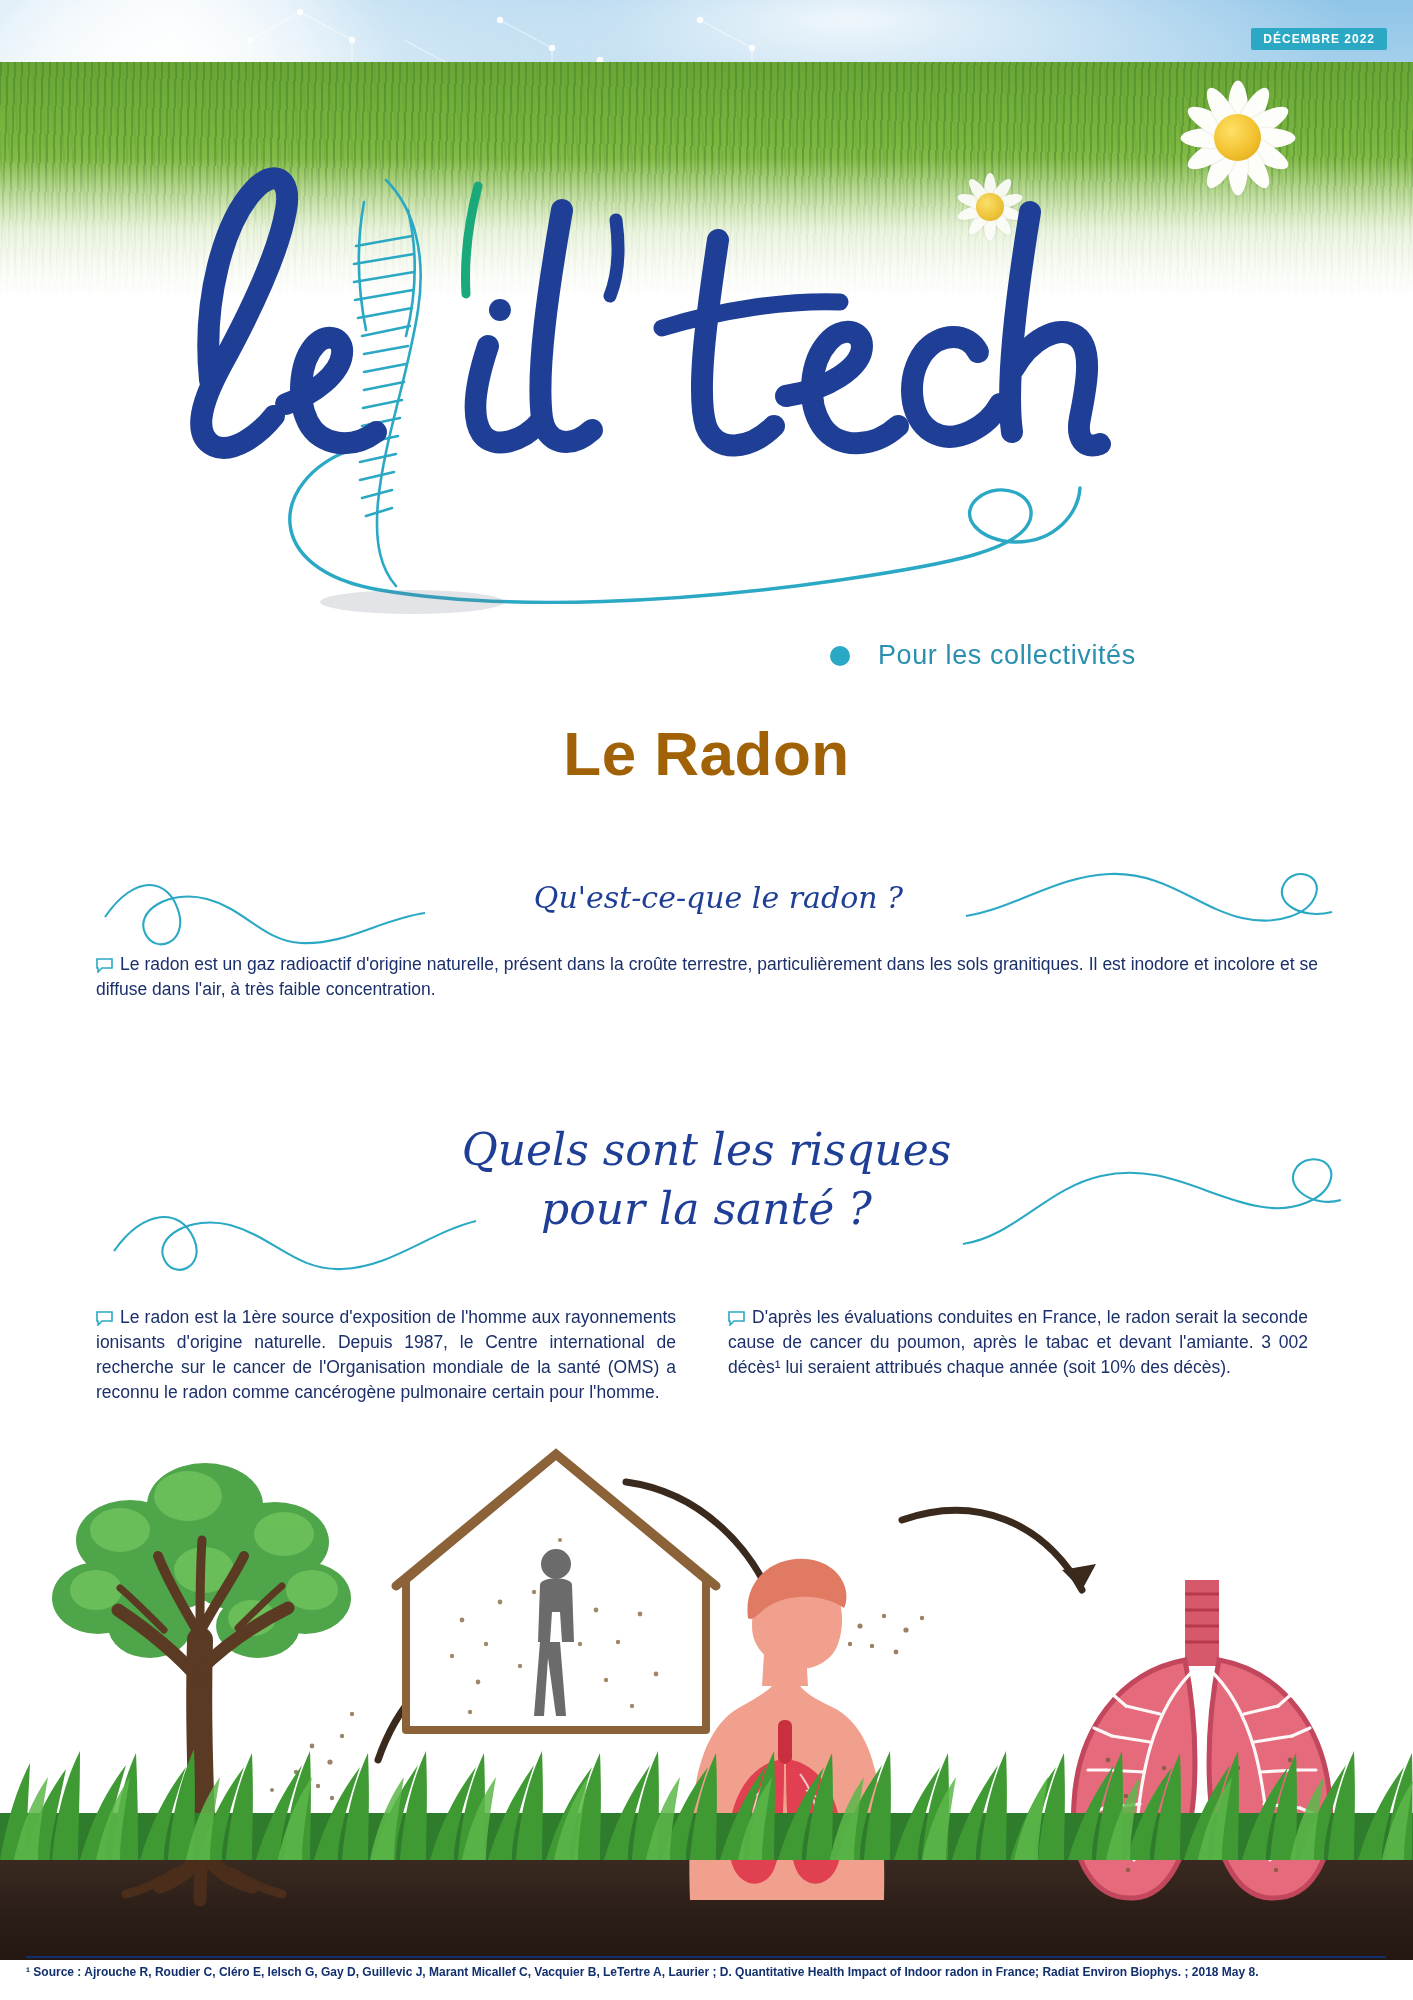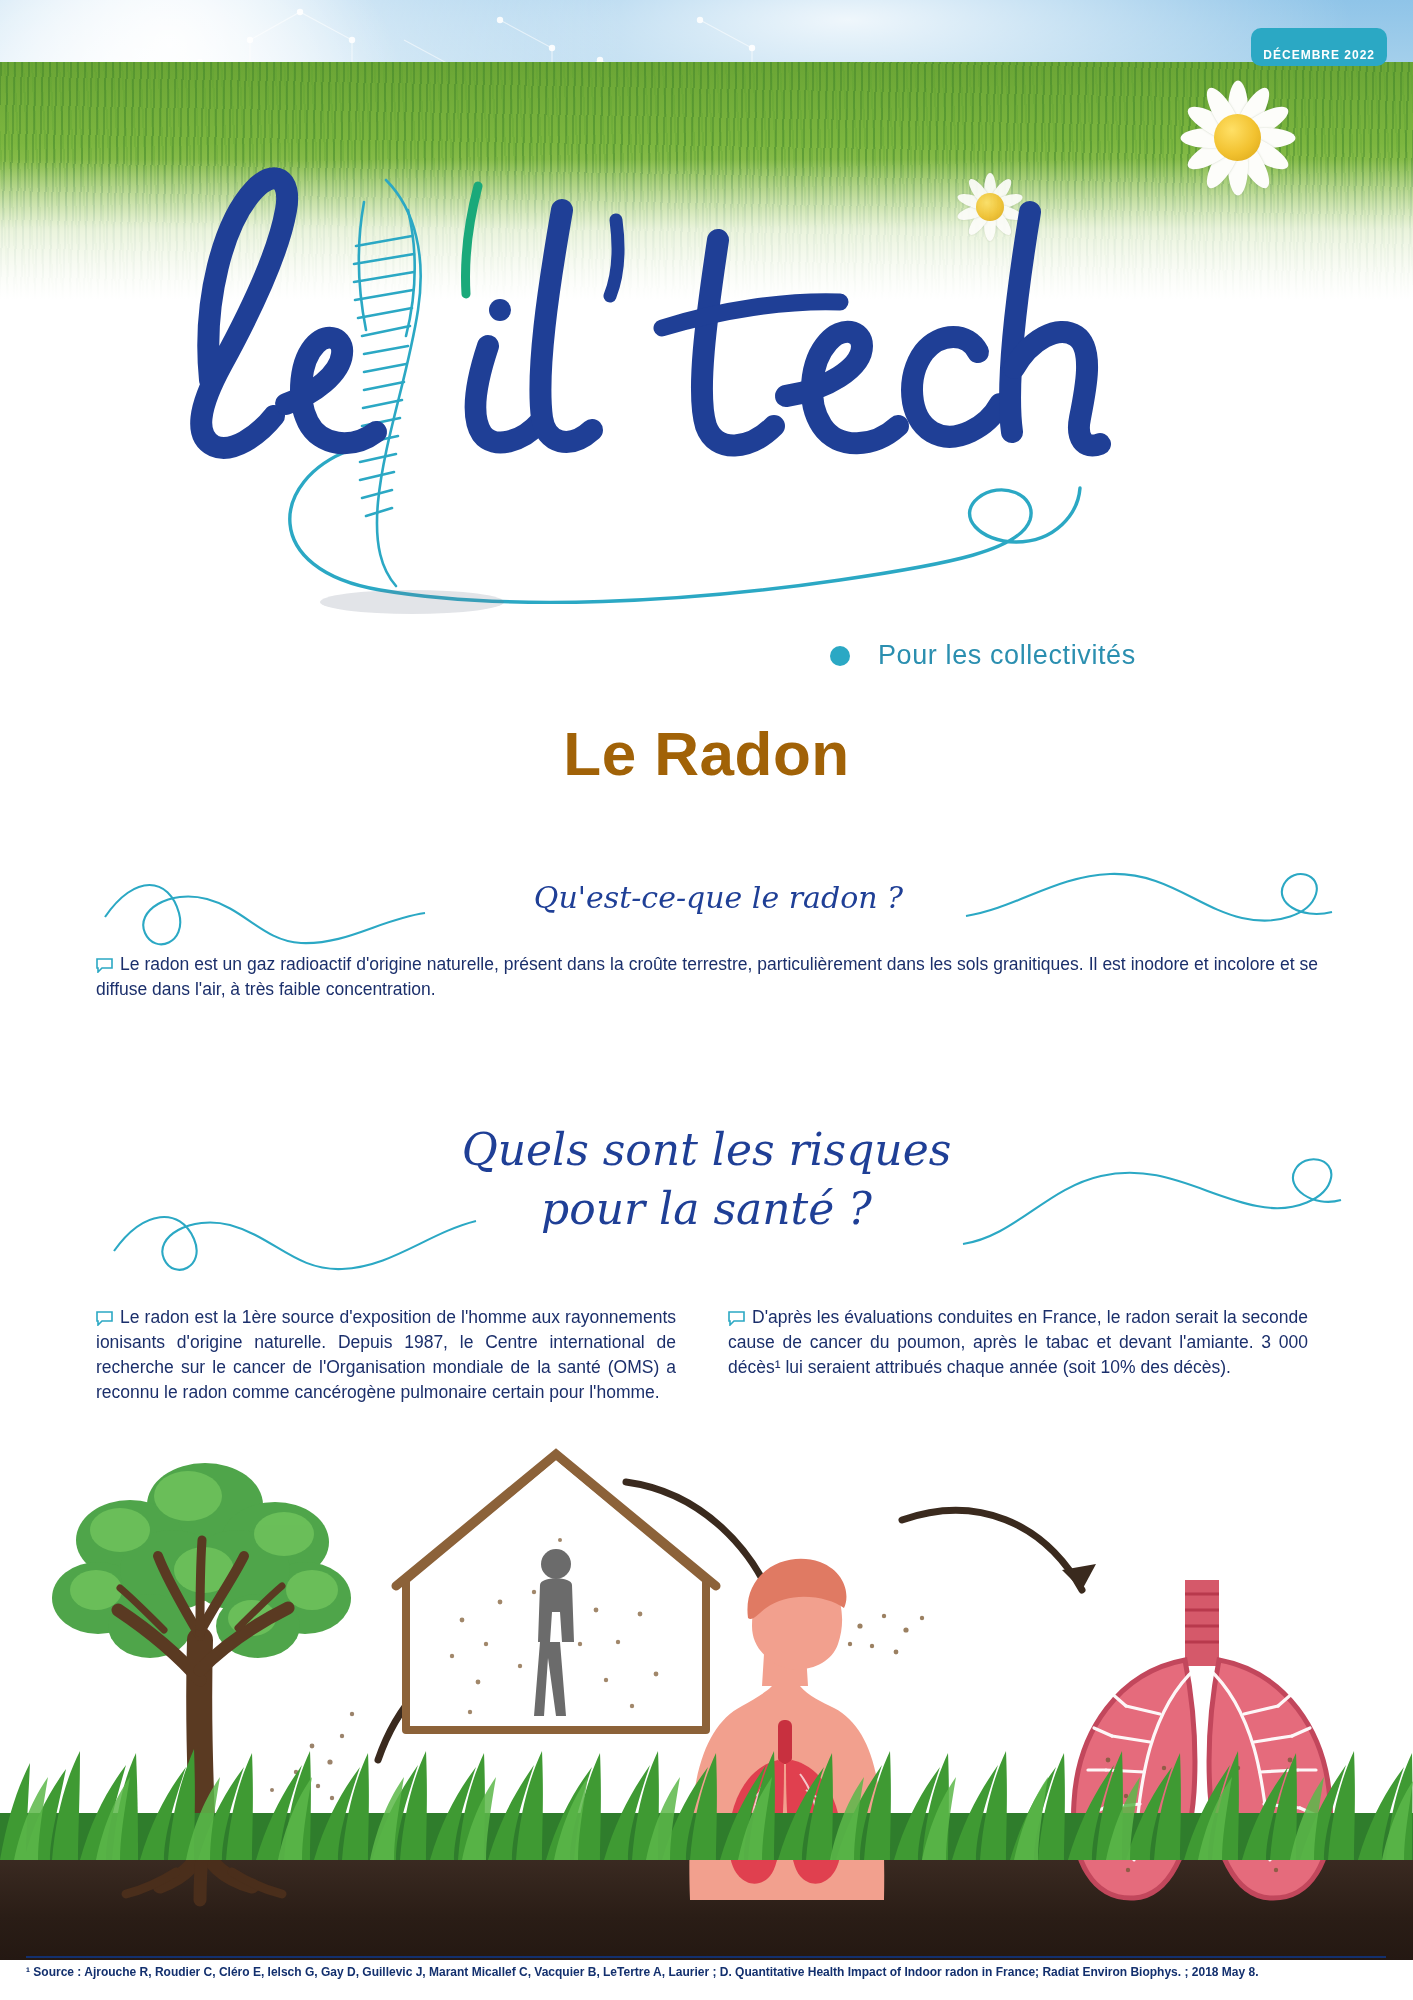--- a/index.html
+++ b/index.html
@@ -72,22 +72,22 @@
 
   
   #date-badge {
     position: absolute;
     right: 26px; top: 28px;
     background: #2ba8c4;
     color: #ffffff;
     font-size: 12px;
     font-weight: bold;
     letter-spacing: 1px;
-    padding: 20px 12px 4px 12px;
-    border-radius: 10px;
+    padding: 4px 12px 4px 12px;
+    border-radius: 2px;
     z-index: 30;
   }
 
   
   #logo-wrap {
     position: absolute;
     left: 0; top: 150px;
     width: 1413px;
     height: 470px;
     z-index: 20;
@@ -395,21 +395,21 @@
       <path d="M1 1 H16 V10 H6 L2 14 V10 H1 Z" fill="none" stroke="#2ba8c4" stroke-width="1.6"></path>
     </svg>
   </span><span>Le radon est la 1ère source d'exposition de l'homme aux rayonnements ionisants d'origine naturelle. Depuis 1987, le Centre international de recherche sur le cancer de l'Organisation mondiale de la santé (OMS) a reconnu le radon comme cancérogène pulmonaire certain pour l'homme.</span>
 </div>
 
 <div class="para" id="p3">
   <span class="bubble">
     <svg width="17" height="15" viewBox="0 0 17 15">
       <path d="M1 1 H16 V10 H6 L2 14 V10 H1 Z" fill="none" stroke="#2ba8c4" stroke-width="1.6"></path>
     </svg>
-  </span><span>D'après les évaluations conduites en France, le radon serait la seconde cause de cancer du poumon, après le tabac et devant l'amiante. 3 000 décès¹ lui seraient attribués chaque année (soit 10% des décès).</span>
+  </span><span>D'après les évaluations conduites en France, le radon serait la seconde cause de cancer du poumon, après le tabac et devant l'amiante. 3 002 décès¹ lui seraient attribués chaque année (soit 10% des décès).</span>
 </div>
 
 <div id="ground"></div>
 
 <div id="illus">
   <svg width="1413" height="500" viewBox="0 0 1413 500">
 
     <g>
 
       <g fill="#4fa54a">

